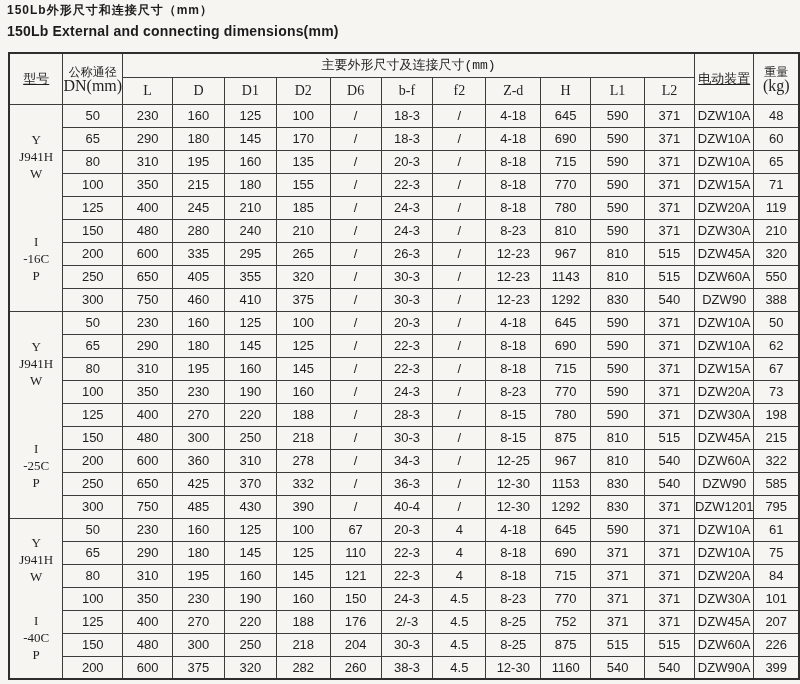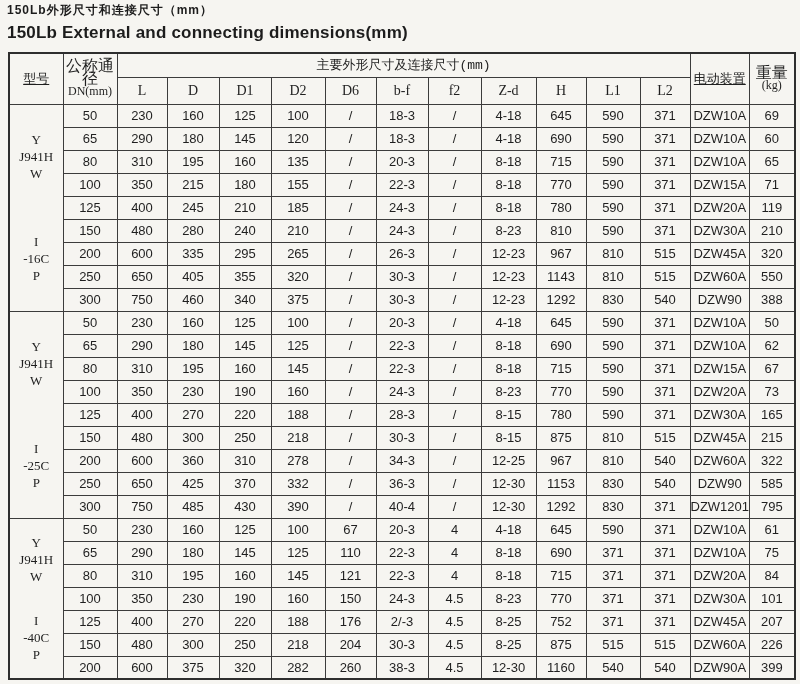--- a/index.html
+++ b/index.html
@@ -11,21 +11,21 @@
     color: #1c1c1c;
     position: relative;
     overflow: hidden;
   }
   .title-zh {
     position: absolute; left: 7px; top: 2px;
     font-size: 12px; font-weight: bold; letter-spacing: 1px;
   }
   .title-en {
     position: absolute; left: 7px; top: 23px;
-    font-size: 17px; font-weight: bold; letter-spacing: 0.2px;
+    font-size: 14px; font-weight: bold; letter-spacing: 0.2px;
   }
   table.spec {
     position: absolute; left: 8px; top: 52px;
     border-collapse: collapse; table-layout: fixed;
     border: 2px solid #2e2e2e;
     background: transparent;
   }
   table.spec th, table.spec td {
     border: 1px solid #3c3c3c;
     text-align: center; vertical-align: middle;
@@ -33,37 +33,37 @@
     font-size: 13px; font-weight: normal;
     color: #1f1f1f;
   }
   tr.hdr-row1 { height: 24px; }
   tr.hdr-row2 { height: 27px; }
   tbody tr { height: 23px; }
   th.group-header {
     text-align: left; padding-left: 8px; font-size: 13px; font-family: Liberation Mono, monospace;
   }
   th.zh { font-size: 13px; text-decoration: underline; }
-  .two-line { line-height: 13px; font-size: 16px; display:block; }
+  .two-line { line-height: 13px; font-size: 12px; display:block; }
   tr.hdr-row2 th {
     font-family: "Liberation Serif", serif;
     font-size: 14px;
   }
   td.model-cell {
     font-family: "Liberation Serif", serif;
     font-size: 14px;
   }
   .model-wrap {
     display: flex; flex-direction: column;
     justify-content: space-around;
     width: 100%;
   }
   .model-block { line-height: 17px; }
   td.group-sep, th.group-sep { border-top: 2px solid #2e2e2e; }
-  .dn-sub { font-family: "Liberation Serif", serif; font-size: 12px; }
+  .dn-sub { font-family: "Liberation Serif", serif; font-size: 16px; }
 </style>
 </head>
 <body>
 
 <div class="title-zh">150Lb外形尺寸和连接尺寸（mm）</div>
 <div class="title-en">150Lb External and connecting dimensions(mm)</div>
 
 <table class="spec">
   <colgroup>
     <col style="width:54px">
@@ -132,28 +132,28 @@
         <td>125</td>
         <td>100</td>
         <td>/</td>
         <td>18-3</td>
         <td>/</td>
         <td>4-18</td>
         <td>645</td>
         <td>590</td>
         <td>371</td>
         <td>DZW10A</td>
-        <td>69</td>
+        <td>48</td>
       </tr>
       <tr>
         <td>65</td>
         <td>290</td>
         <td>180</td>
         <td>145</td>
-        <td>120</td>
+        <td>170</td>
         <td>/</td>
         <td>18-3</td>
         <td>/</td>
         <td>4-18</td>
         <td>690</td>
         <td>590</td>
         <td>371</td>
         <td>DZW10A</td>
         <td>60</td>
       </tr>
@@ -250,21 +250,21 @@
         <td>1143</td>
         <td>810</td>
         <td>515</td>
         <td>DZW60A</td>
         <td>550</td>
       </tr>
       <tr>
         <td>300</td>
         <td>750</td>
         <td>460</td>
-        <td>340</td>
+        <td>410</td>
         <td>375</td>
         <td>/</td>
         <td>30-3</td>
         <td>/</td>
         <td>12-23</td>
         <td>1292</td>
         <td>830</td>
         <td>540</td>
         <td>DZW90</td>
         <td>388</td>
@@ -354,21 +354,21 @@
         <td>220</td>
         <td>188</td>
         <td>/</td>
         <td>28-3</td>
         <td>/</td>
         <td>8-15</td>
         <td>780</td>
         <td>590</td>
         <td>371</td>
         <td>DZW30A</td>
-        <td>165</td>
+        <td>198</td>
       </tr>
       <tr>
         <td>150</td>
         <td>480</td>
         <td>300</td>
         <td>250</td>
         <td>218</td>
         <td>/</td>
         <td>30-3</td>
         <td>/</td>

